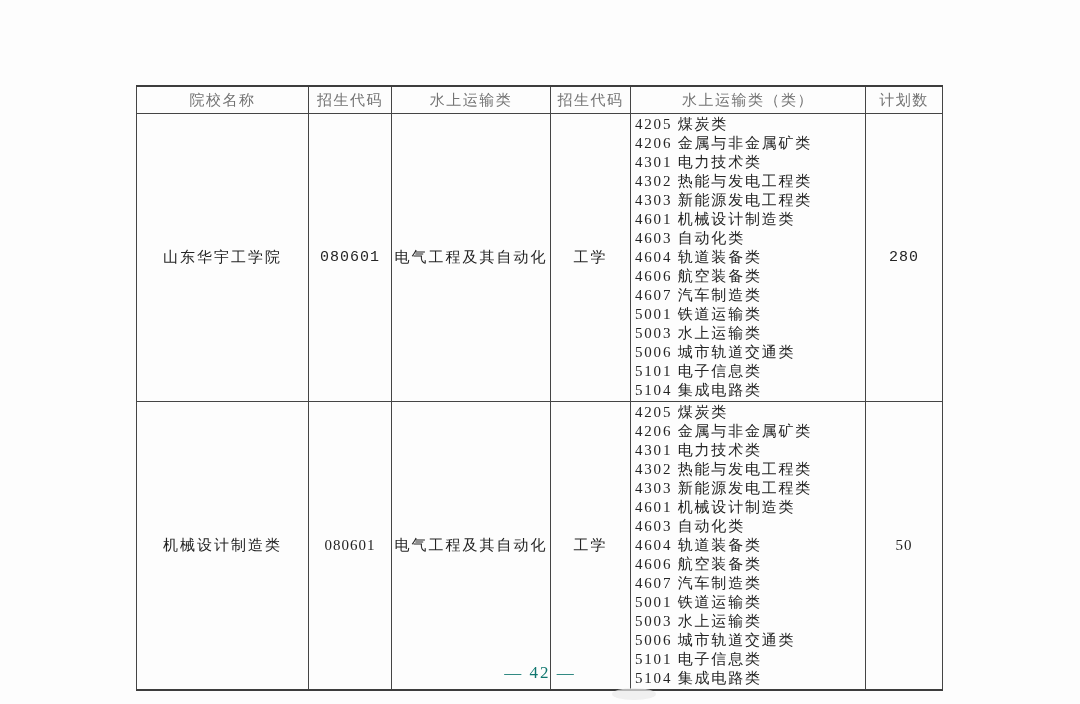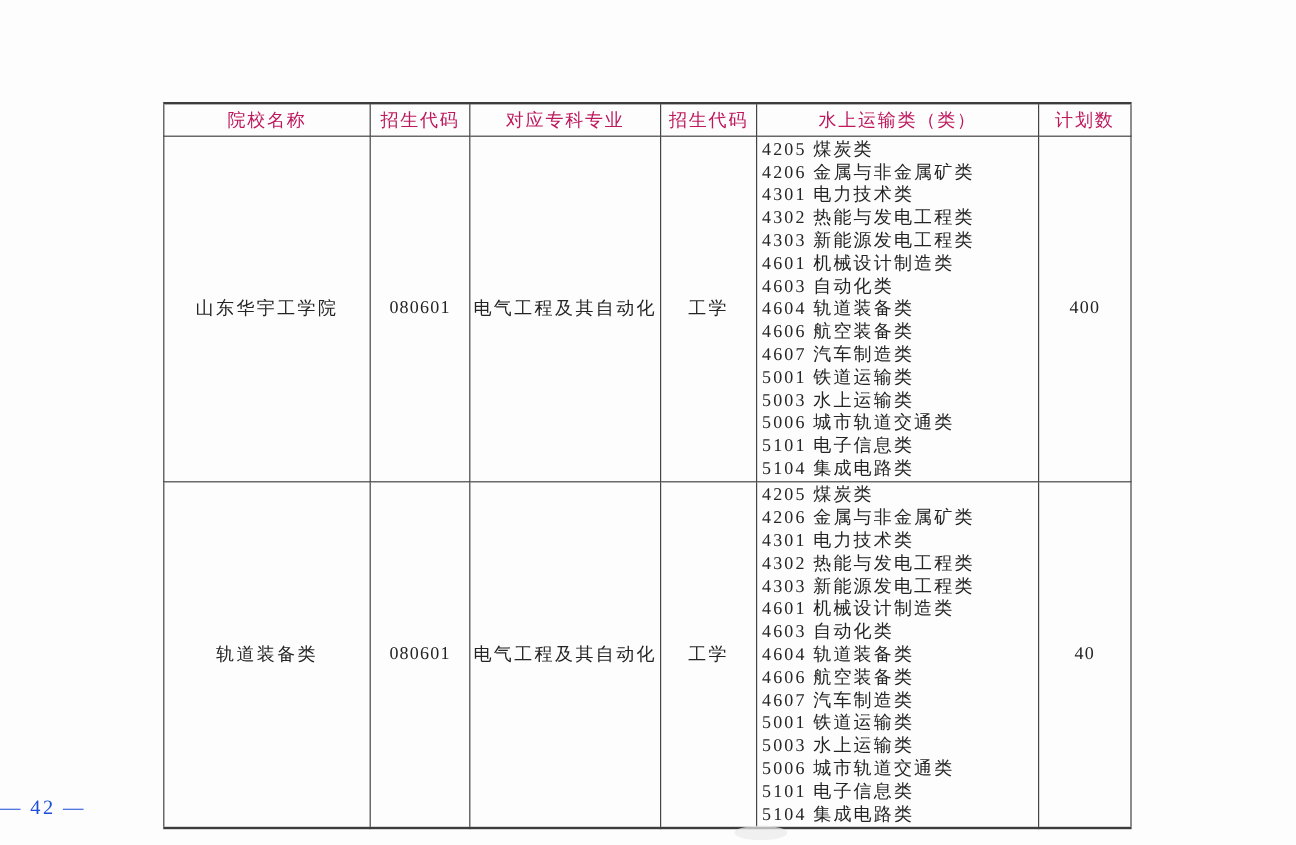--- a/index.html
+++ b/index.html
@@ -31,23 +31,23 @@
     padding: 0;
     font-weight: normal;
     font-size: 15px;
     text-align: center;
     vertical-align: middle;
     overflow: hidden;
   }
   .admission-table th {
     height: 26px;
     letter-spacing: 1.5px;
-    color: #be185d;
+    color: #737373;
   }
-  .row-1 .center-cell { height: 268px; }
+  .row-1 .center-cell { height: 268px; font-family: Liberation Mono, monospace; }
   .row-2 .center-cell { height: 271px; }
   .cjk { letter-spacing: 2px; }
   .num { letter-spacing: 1px; }
   .voc-cell {
     text-align: left;
     vertical-align: top;
   }
   .voc-list {
     display: flex;
     flex-direction: column;
@@ -63,24 +63,24 @@
     font-size: 15px;
     letter-spacing: 1.8px;
     white-space: nowrap;
     color: #242424;
   }
   .page-footer {
     position: absolute;
     left: 0;
     top: 663px;
     width: 1080px;
-    text-align: left;
+    text-align: center;
     font-size: 17px;
     letter-spacing: 2px;
-    color: #1d4ed8;
+    color: #0f766e;
   }
   .watermark-smudge {
     position: absolute;
     left: 612px;
     top: 688px;
     width: 44px;
     height: 12px;
     background: #e9e9e9;
     border-radius: 50%;
     opacity: 0.7;
@@ -95,21 +95,21 @@
     <col style="width:83px">
     <col style="width:159px">
     <col style="width:80px">
     <col style="width:235px">
     <col style="width:77px">
   </colgroup>
   <thead>
     <tr>
       <th>院校名称</th>
       <th>招生代码</th>
-      <th>对应专科专业</th>
+      <th>水上运输类</th>
       <th>招生代码</th>
       <th>水上运输类（类）</th>
       <th>计划数</th>
     </tr>
   </thead>
   <tbody>
     <tr class="row-1">
       <td class="center-cell cjk">山东华宇工学院</td>
       <td class="center-cell num">080601</td>
       <td class="center-cell cjk">电气工程及其自动化</td>
@@ -126,24 +126,24 @@
             <div class="voc-line">4604 轨道装备类</div>
             <div class="voc-line">4606 航空装备类</div>
             <div class="voc-line">4607 汽车制造类</div>
             <div class="voc-line">5001 铁道运输类</div>
             <div class="voc-line">5003 水上运输类</div>
             <div class="voc-line">5006 城市轨道交通类</div>
             <div class="voc-line">5101 电子信息类</div>
             <div class="voc-line">5104 集成电路类</div>
           </div>
       </td>
-      <td class="center-cell num">400</td>
+      <td class="center-cell num">280</td>
     </tr>
     <tr class="row-2">
-      <td class="center-cell cjk">轨道装备类</td>
+      <td class="center-cell cjk">机械设计制造类</td>
       <td class="center-cell num">080601</td>
       <td class="center-cell cjk">电气工程及其自动化</td>
       <td class="center-cell cjk">工学</td>
       <td class="voc-cell">
         <div class="voc-list">
             <div class="voc-line">4205 煤炭类</div>
             <div class="voc-line">4206 金属与非金属矿类</div>
             <div class="voc-line">4301 电力技术类</div>
             <div class="voc-line">4302 热能与发电工程类</div>
             <div class="voc-line">4303 新能源发电工程类</div>
@@ -152,19 +152,19 @@
             <div class="voc-line">4604 轨道装备类</div>
             <div class="voc-line">4606 航空装备类</div>
             <div class="voc-line">4607 汽车制造类</div>
             <div class="voc-line">5001 铁道运输类</div>
             <div class="voc-line">5003 水上运输类</div>
             <div class="voc-line">5006 城市轨道交通类</div>
             <div class="voc-line">5101 电子信息类</div>
             <div class="voc-line">5104 集成电路类</div>
           </div>
       </td>
-      <td class="center-cell num">40</td>
+      <td class="center-cell num">50</td>
     </tr>
   </tbody>
 </table>
 
 <div class="page-footer">— 42 —</div>
 <div class="watermark-smudge"></div>
 
 </body></html>

